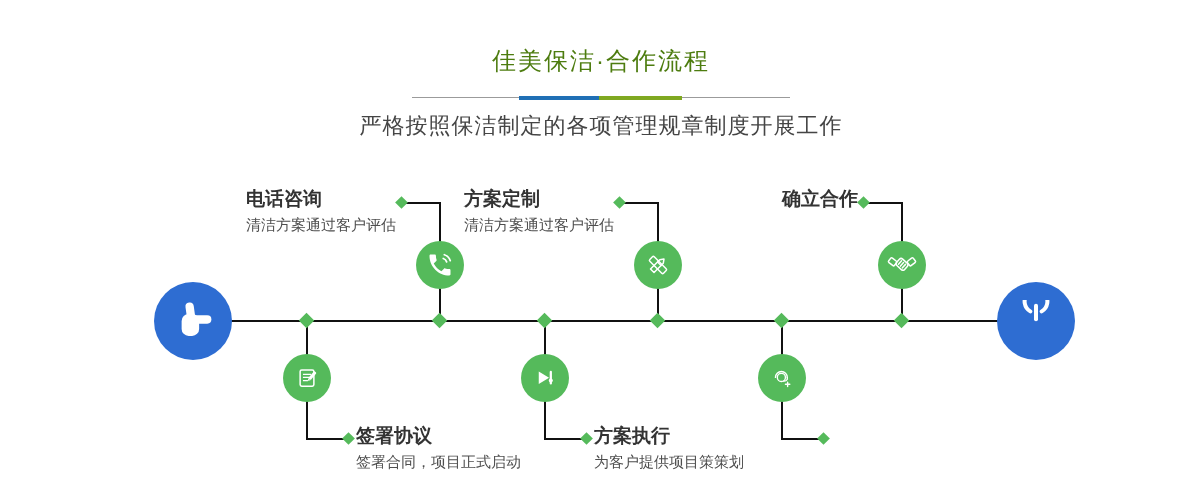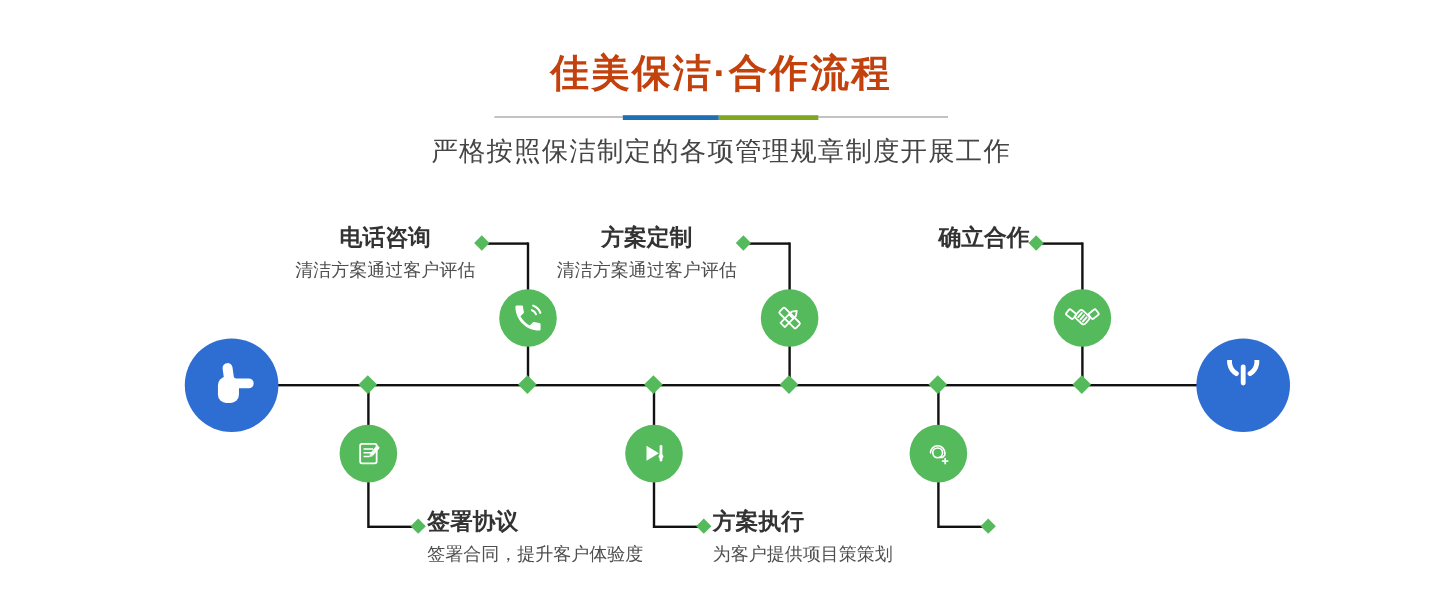--- a/index.html
+++ b/index.html
@@ -6,38 +6,38 @@
     --accent-blue:#2e6dd2;
     --accent-green:#55ba5b;
     --divider-blue:#1f6fb5;
     --divider-green:#7fa821;
     --line-color:#111111;
   }
   *{margin:0;padding:0;box-sizing:border-box}
   html,body{width:1202px;height:502px;background:#ffffff;overflow:hidden;
     font-family:"Liberation Sans","DejaVu Sans",sans-serif;position:relative}
   .header{position:absolute;top:42px;left:0;width:100%;text-align:center}
-  .title{font-size:32px;font-weight:bold;color:#c2410c;letter-spacing:2px;line-height:38px}
+  .title{font-size:24px;font-weight:normal;color:#4d7c0f;letter-spacing:2px;line-height:38px}
   .divider{display:flex;align-items:center;justify-content:center;margin-top:15px;height:5px}
   .divider .thin{height:1px;background:#9b9b9b}
   .divider .seg-blue{height:4px;background:var(--divider-blue)}
   .divider .seg-green{height:4px;background:var(--divider-green)}
   .subtitle{margin-top:11px;font-size:22px;color:#454545;letter-spacing:1px}
   .mainline{position:absolute;left:193px;top:320px;width:843px;height:2px;background:var(--line-color)}
   .vline{position:absolute;width:2px;background:var(--line-color)}
   .hline{position:absolute;height:2px;background:var(--line-color)}
   .dmd{position:absolute;background:var(--accent-green);transform:rotate(45deg)}
   .dmd.sm{width:9px;height:9px}
   .dmd.lg{width:11px;height:11px}
   .gcircle{position:absolute;width:48px;height:48px;border-radius:50%;background:var(--accent-green);
     display:flex;align-items:center;justify-content:center}
   .bcircle{position:absolute;width:78px;height:78px;border-radius:50%;background:var(--accent-blue);
     display:flex;align-items:center;justify-content:center}
   .label{position:absolute;white-space:nowrap}
-  .label.top-label{text-align:center}
+  .label.top-label{text-align:left}
   .stitle{font-size:19px;font-weight:bold;color:#333333;line-height:22px}
   .sdesc{font-size:15px;color:#4e4e4e;margin-top:6px}
 </style>
 </head>
 <body>
 
 <div class="header">
   <div class="title">佳美保洁·合作流程</div>
   <div class="divider">
     <div class="thin" style="width:107px"></div>
@@ -120,21 +120,21 @@
       <rect x="13" y="11" width="22" height="26" rx="2.5" fill="none" stroke="#fff" stroke-width="2.4"></rect>
       <path d="M17.5 18h13M17.5 23h13M17.5 28h8" stroke="#fff" stroke-width="2"></path>
       <g transform="rotate(40 31 22)">
         <rect x="28.5" y="12" width="5" height="15" rx="1.5" fill="#fff"></rect>
         <path d="M31 30.5l-2.5-3.5h5z" fill="#fff"></path>
       </g>
     </svg>
   </div>
   <div class="label" style="left:356px;top:425px">
     <div class="stitle">签署协议</div>
-    <div class="sdesc">签署合同，提升客户体验度</div>
+    <div class="sdesc">签署合同，项目正式启动</div>
   </div>
 </div>
 
 <div>
   <div class="vline" style="left:544px;top:322px;height:118px"></div>
   <div class="hline" style="left:545px;top:438px;width:42px"></div>
   <div class="dmd sm" style="left:582px;top:434px"></div>
   <div class="dmd lg" style="left:539px;top:315px"></div>
   <div class="gcircle" style="left:521px;top:354px">
     <svg width="30" height="30" viewBox="0 0 48 48">

